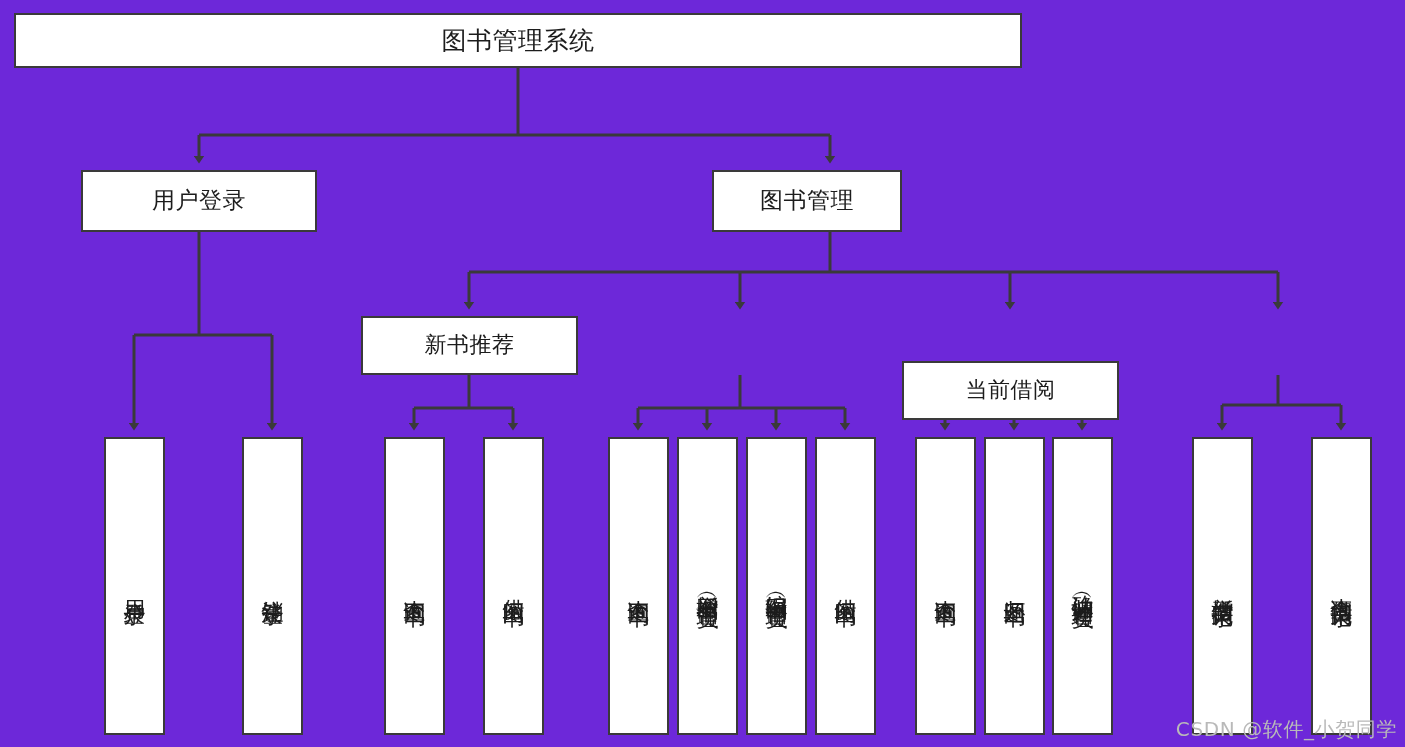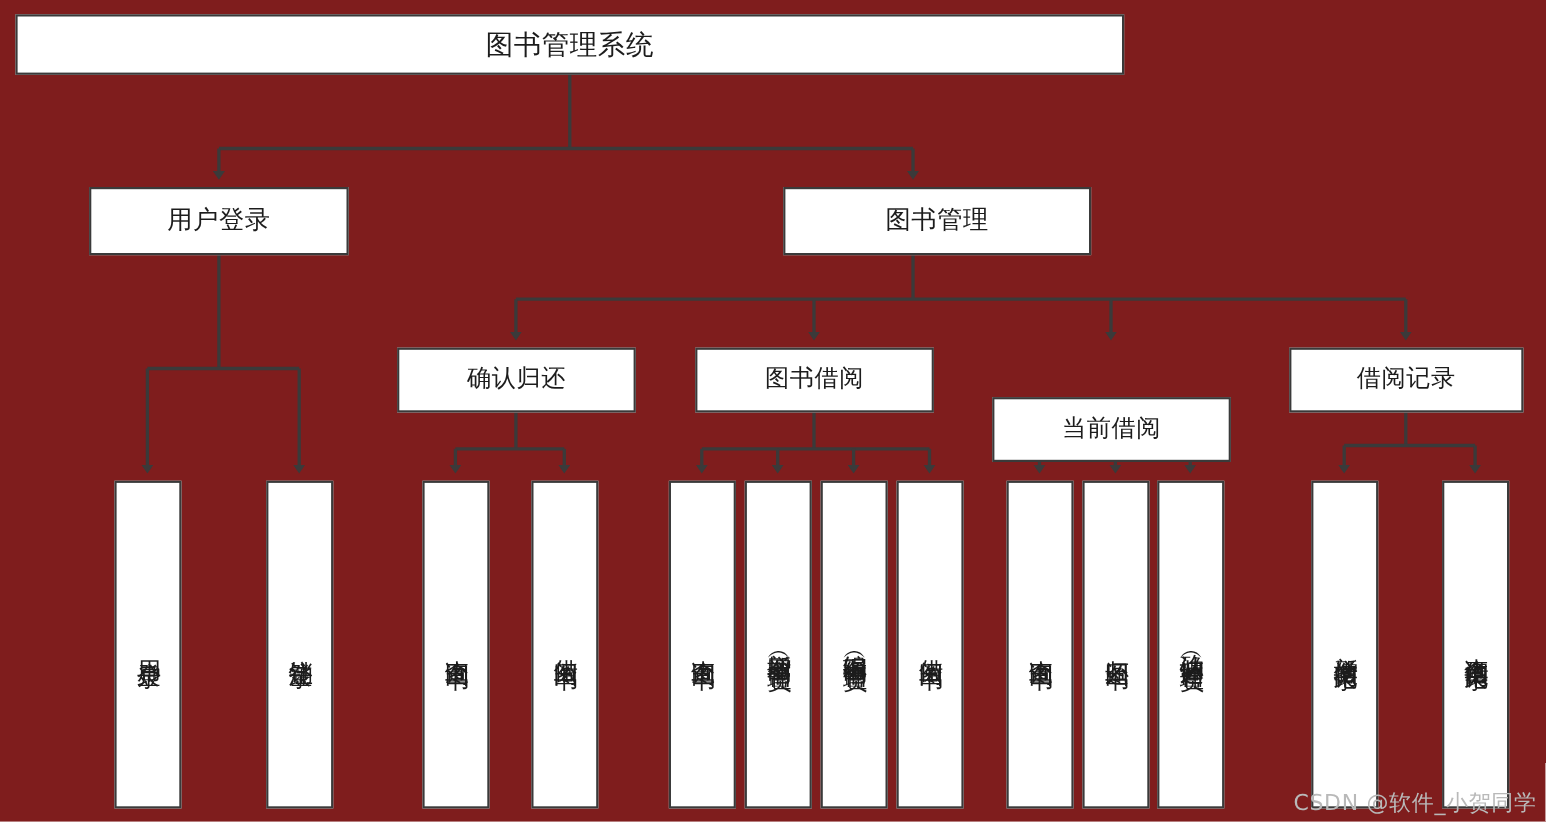--- a/index.html
+++ b/index.html
@@ -8,21 +8,21 @@
     padding: 0;
     background: #ffffff;
   }
   body {
     font-family: "DejaVu Sans", "Liberation Sans", sans-serif;
   }
   #diagram-root {
     position: relative;
     width: 1405px;
     height: 747px;
-    background: #7f1d1d;
+    background: #6d28d9;
     overflow: hidden;
   }
   svg#diagram-svg {
     position: absolute;
     left: 0;
     top: 0;
     width: 1405px;
     height: 747px;
   }
   .node-box {
@@ -142,39 +142,33 @@
   </svg>
 
   <div class="node-box node-root" style="left:14px; top:13px; width:1008px; height:55px;">
     <span class="node-label">图书管理系统</span>
   </div>
 
   <div class="node-box node-l2" style="left:81px; top:170px; width:236px; height:62px;">
     <span class="node-label">用户登录</span>
   </div>
 
-  <div class="node-box node-l2" style="left:712px; top:170px; width:280px; height:62px;">
+  <div class="node-box node-l2" style="left:712px; top:170px; width:190px; height:62px;">
     <span class="node-label">图书管理</span>
   </div>
 
   <div class="node-box node-l3" style="left:361px; top:316px; width:217px; height:59px;">
-    <span class="node-label">确认归还</span>
-  </div>
-
-  <div class="node-box node-l3" style="left:632px; top:316px; width:217px; height:59px;">
-    <span class="node-label">图书借阅</span>
-  </div>
+    <span class="node-label">新书推荐</span>
+  </div>
+
 
   <div class="node-box node-l3" style="left:902px; top:316px; width:217px; height:59px;margin-top:45px;">
     <span class="node-label">当前借阅</span>
   </div>
 
-  <div class="node-box node-l3" style="left:1172px; top:316px; width:213px; height:59px;">
-    <span class="node-label">借阅记录</span>
-  </div>
 
   <div class="node-box node-leaf" style="left:104px; top:437px; width:61px; height:298px;">
     <span class="node-label">用户登录</span>
   </div>
 
   <div class="node-box node-leaf" style="left:242px; top:437px; width:61px; height:298px;">
     <span class="node-label">注销登录</span>
   </div>
 
   <div class="node-box node-leaf" style="left:384px; top:437px; width:61px; height:298px;">

